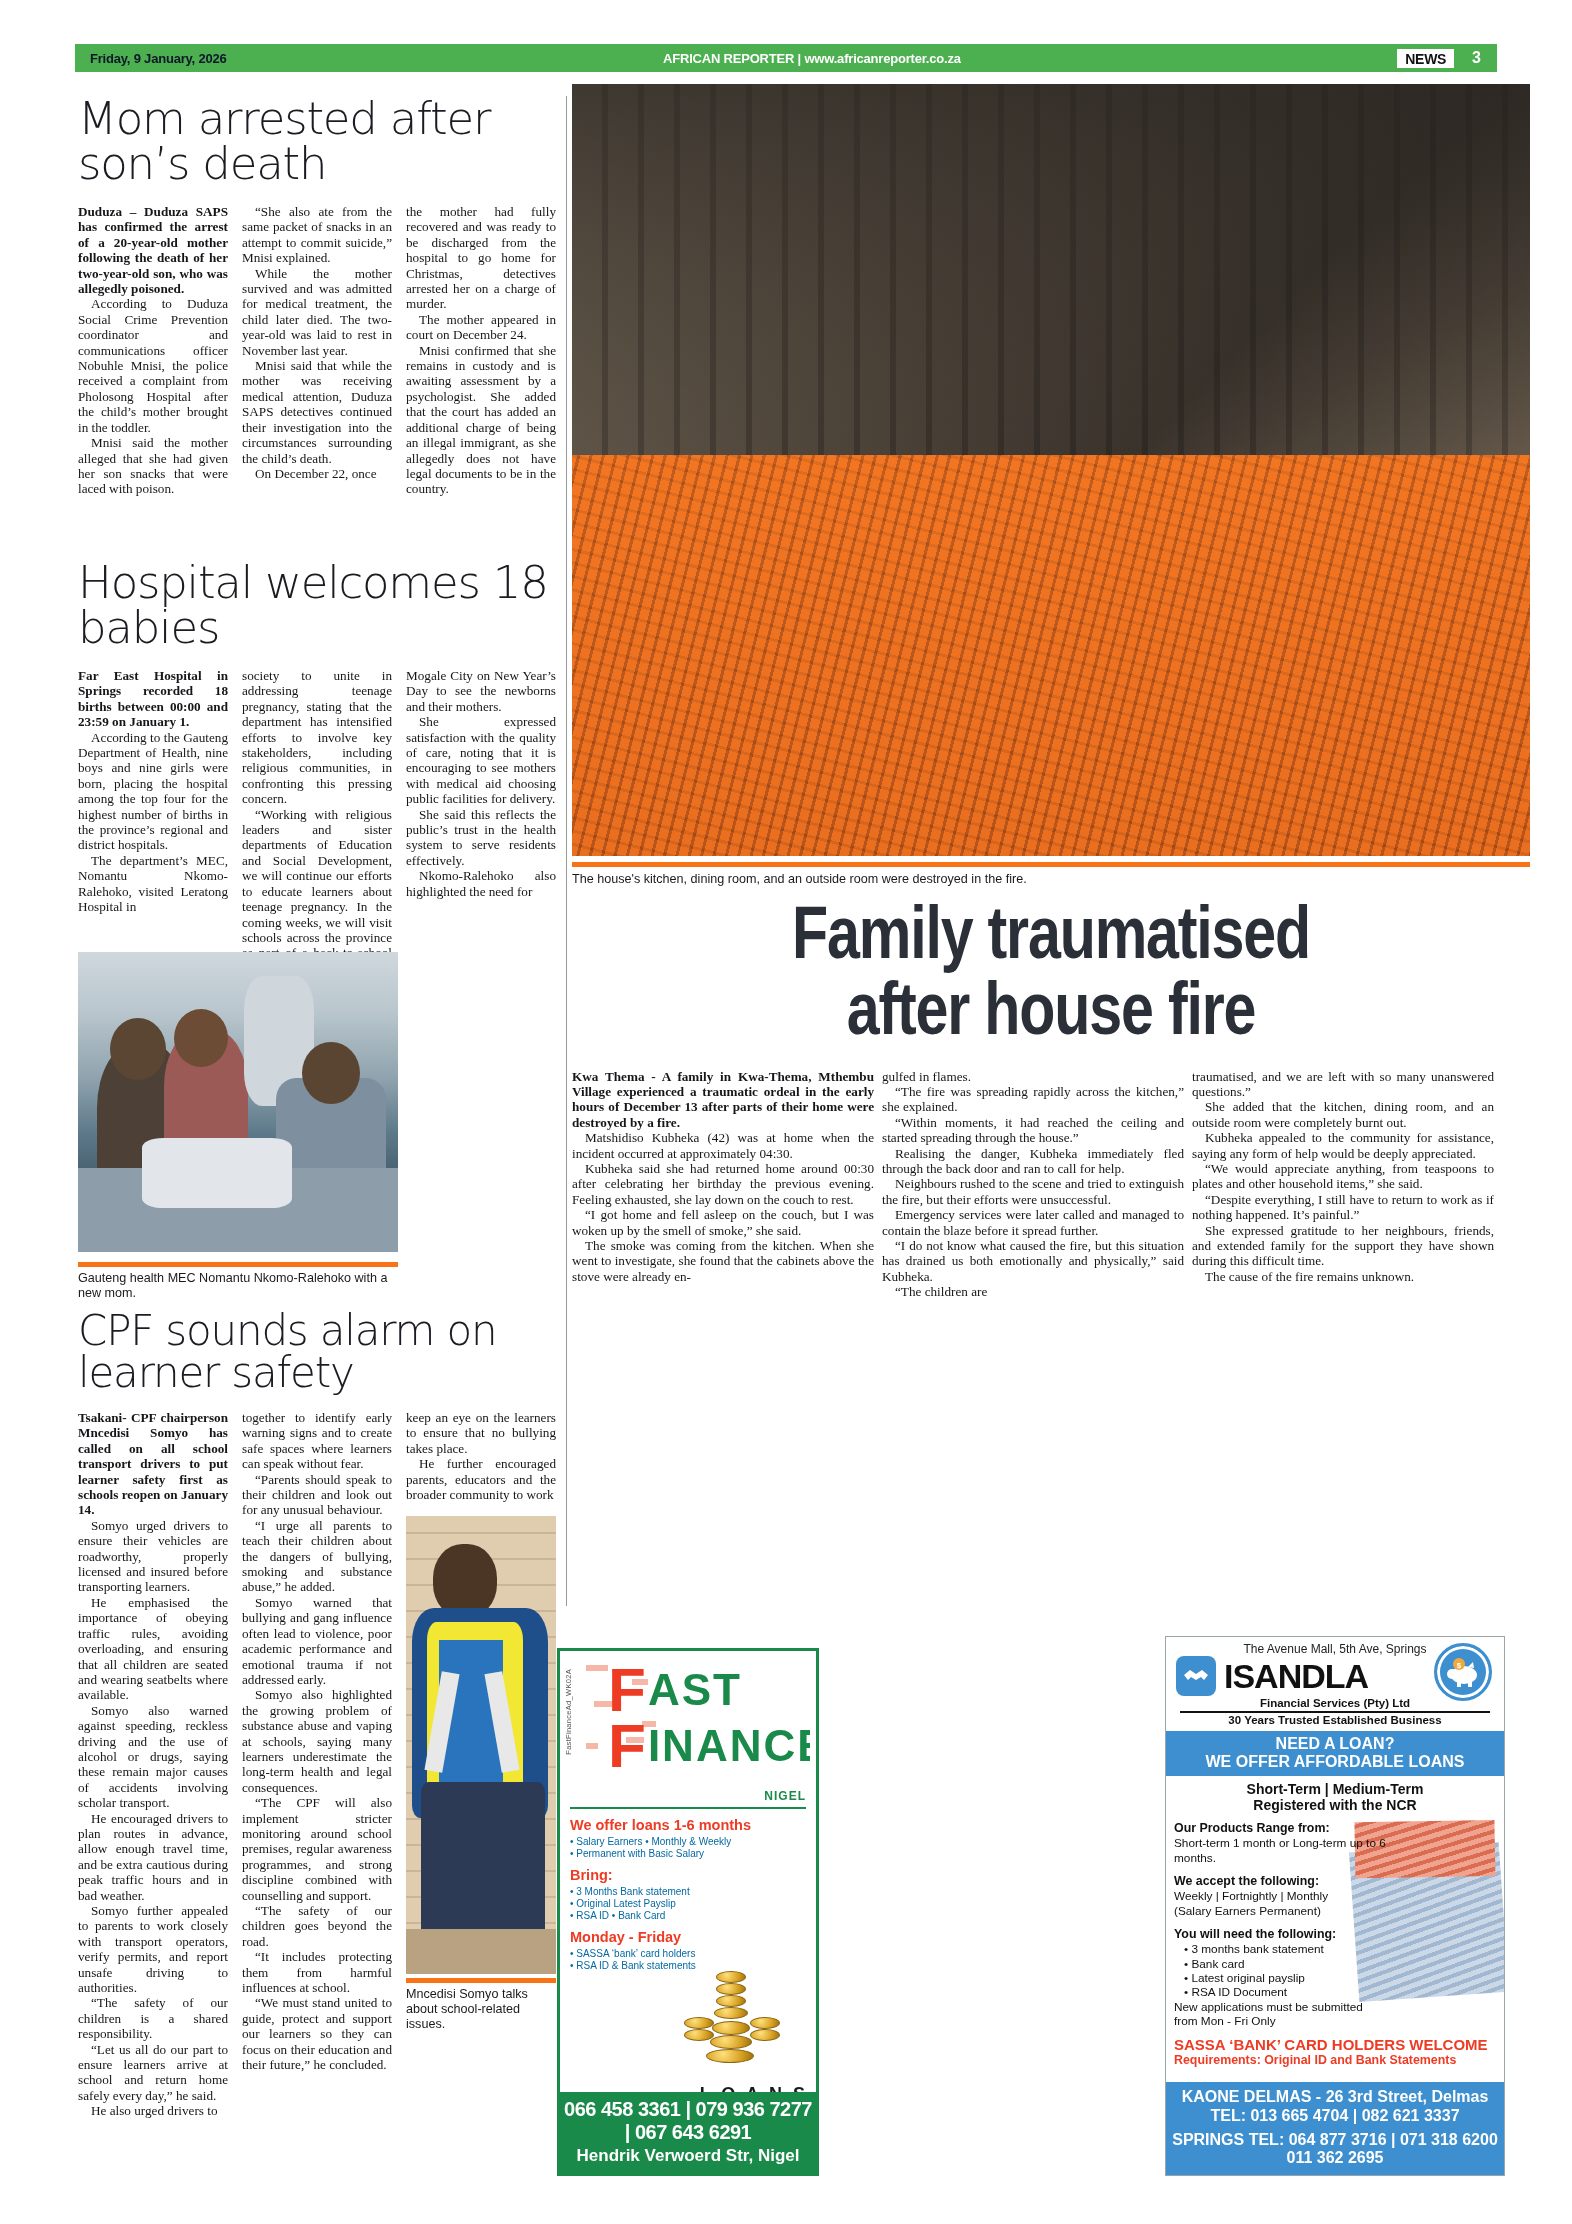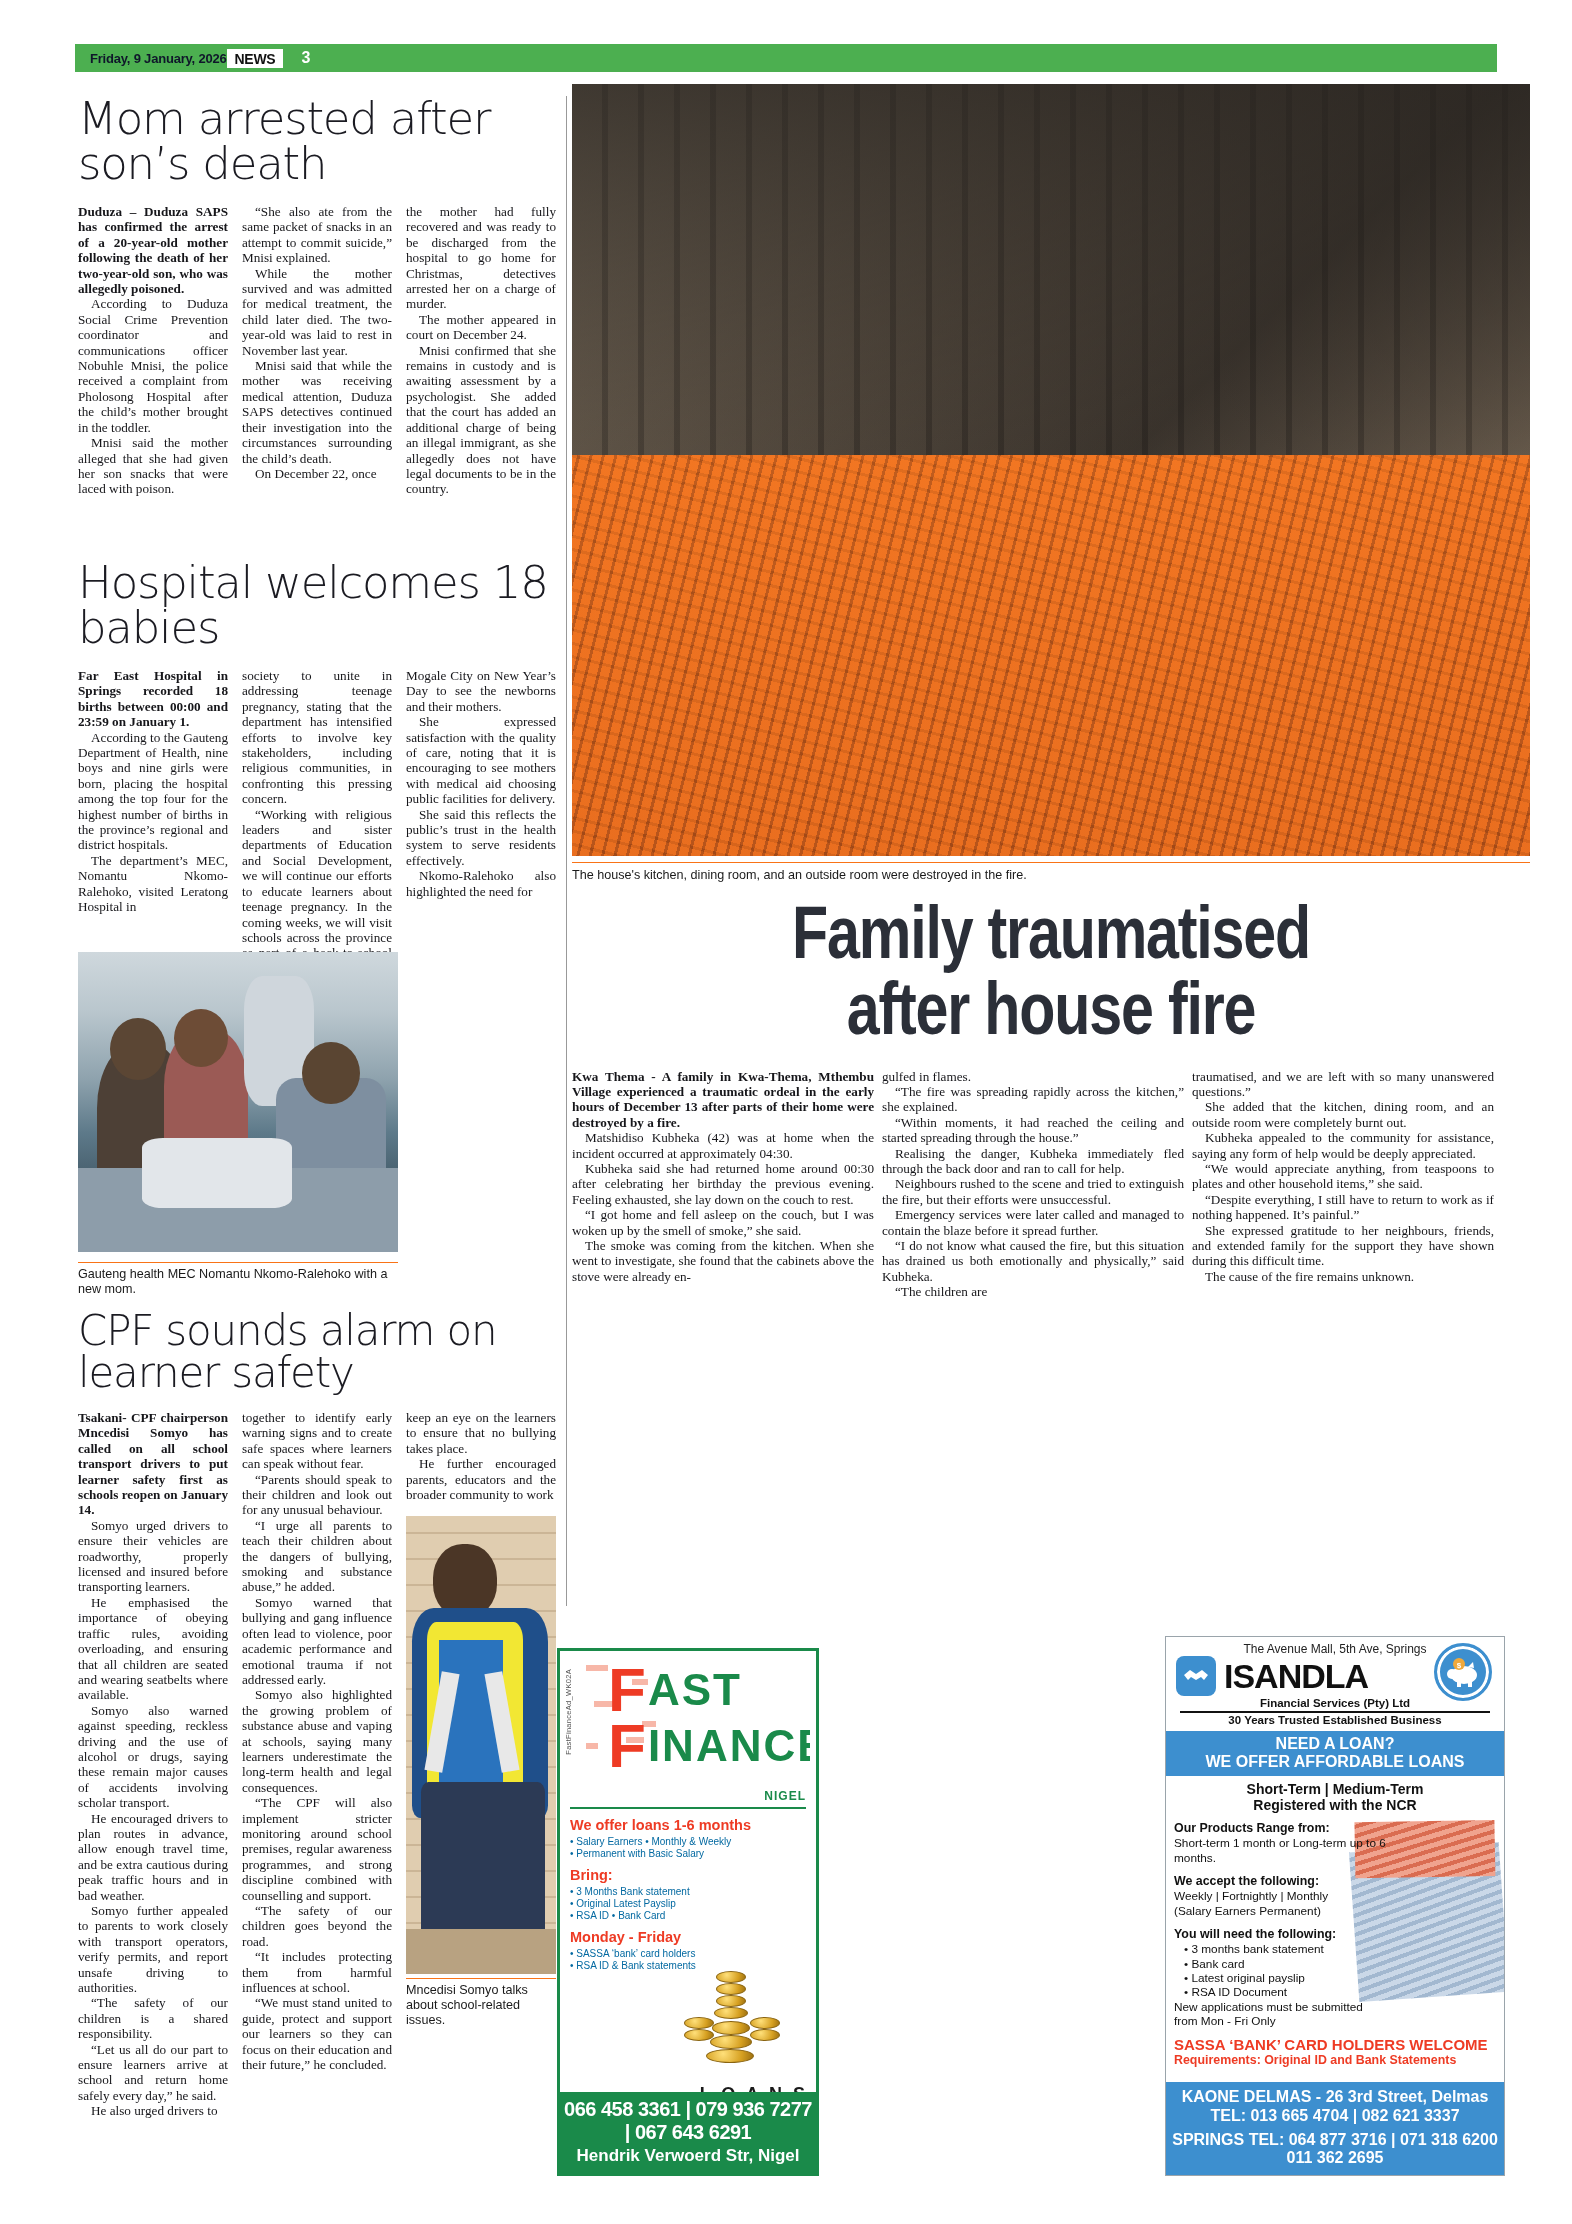--- a/index.html
+++ b/index.html
@@ -87,21 +87,21 @@
   }
   .body-col p { text-indent: 13px; margin: 0; }
   .body-col p.lead { text-indent: 0; font-weight: bold; }
   .body-col p.noindent { text-indent: 0; }
   .caption {
     font-family: "Liberation Sans", sans-serif;
     font-size: 12.6px;
     line-height: 15px;
     color: #1a1a1a;
   }
-  .cap-rule { border-top: 1px solid #f97316; }
+  .cap-rule { border-top: 5px solid #f97316; }
 
   
   .art { position: absolute; }
   .cols { display: flex; }
   .col { }
 
   
   .photo { position: absolute; overflow: hidden; background: #ddd; }
 
   
@@ -310,20 +310,21 @@
 
   .vrule { position: absolute; border-left: 1px solid #999; }
 </style>
 </head>
 <body>
 
 <div class="page">
 
   <div class="masthead">
     <div class="masthead-date">Friday, 9 January, 2026</div>
+    <div class="masthead-center">AFRICAN REPORTER | www.africanreporter.co.za</div>
     <div class="masthead-section">NEWS</div>
     <div class="masthead-pageno">3</div>
   </div>
 
   <div class="art" style="left:78px; top:96px; width:478px;">
     <div class="headline-light" style="font-size:45px;">Mom arrested after son’s death</div>
     <div class="cols" style="margin-top:18px; gap:14px;">
       <div class="col body-col" style="width:150px;">
         <p class="lead">Duduza – Duduza SAPS has confirmed the arrest of a 20-year-old mother following the death of her two-year-old son, who was allegedly poisoned.</p>
         <p>According to Duduza Social Crime Prevention coordinator and communications officer Nobuhle Mnisi, the police received a complaint from Pholosong Hospital after the child’s mother brought in the toddler.</p>

